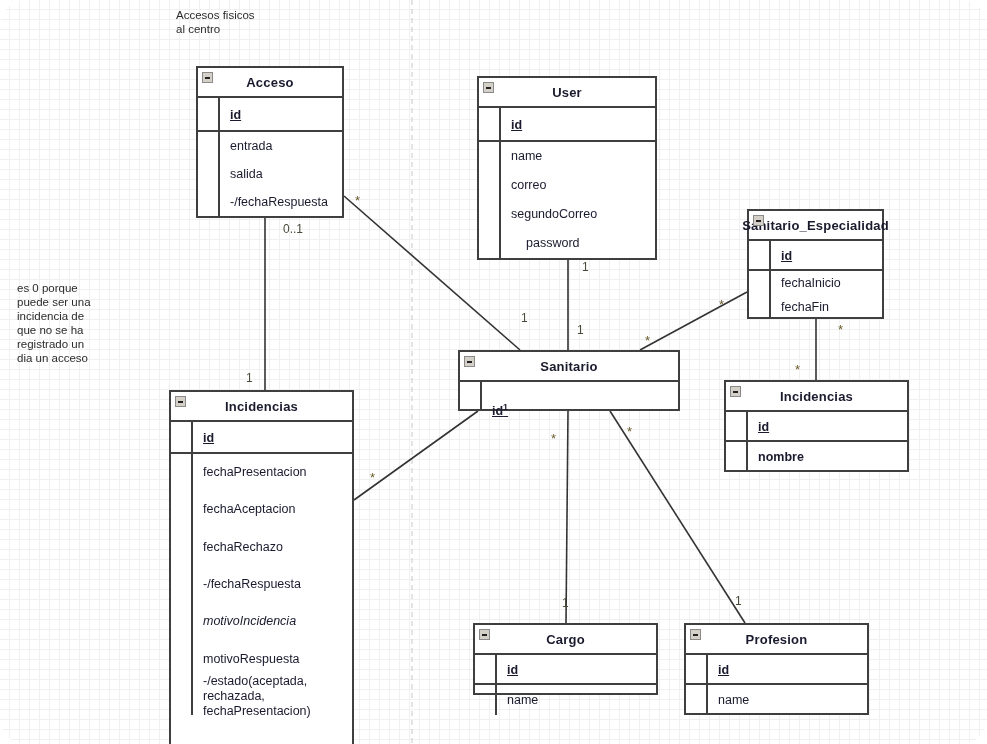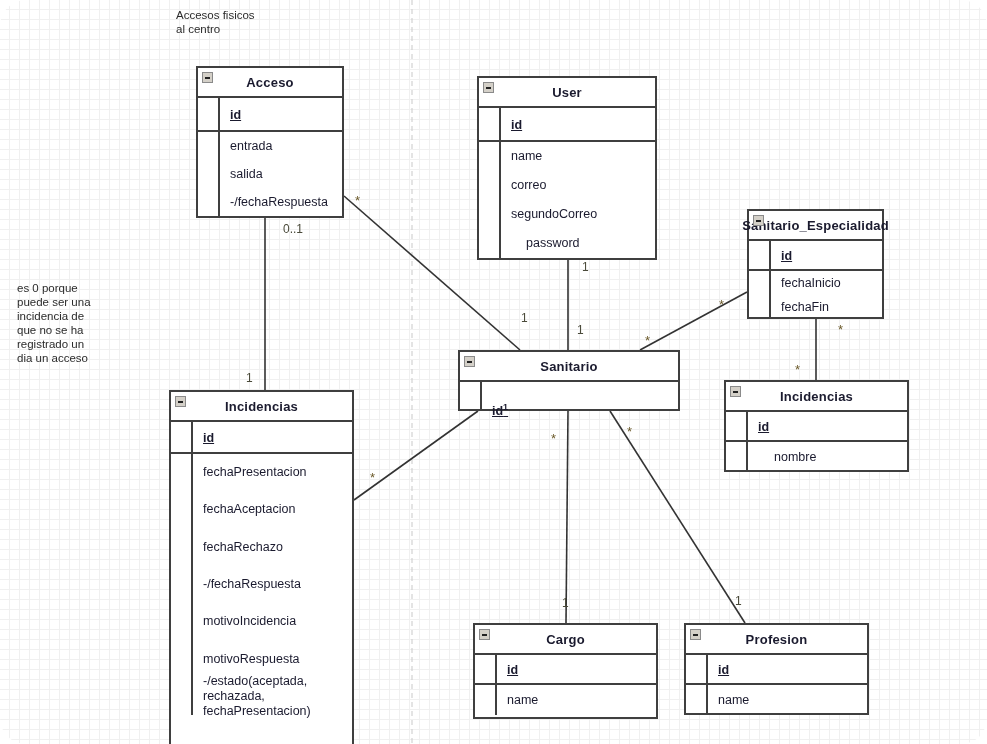--- a/index.html
+++ b/index.html
@@ -220,44 +220,44 @@
       </div>
       <div class="uml-class" style="left: 724px; top: 380px; width: 185px; height: 92px;">
         <div class="uml-header">
           <span class="collapse-icon"></span>
           <span class="uml-title">Incidencias</span>
         </div>
         <div class="uml-compartment" style="height: 30px;">
           <div class="attr-row key" style="position: absolute; left: 0px; right: 0px; top: 7.5px;"><span>id</span></div>
         </div>
         <div class="uml-compartment last" style="height: 30px;">
-          <div class="attr-row" style="position: absolute; left: 16px; right: 0px; top: 7.5px;"><span>nombre</span></div>
+          <div class="attr-row" style="position: absolute; left: 0px; right: 0px; top: 7.5px; font-weight: bold;"><span>nombre</span></div>
         </div>
       </div>
       <div class="uml-class" style="left: 169px; top: 390px; width: 185px; height: 382px;">
         <div class="uml-header">
           <span class="collapse-icon"></span>
           <span class="uml-title">Incidencias</span>
         </div>
         <div class="uml-compartment" style="height: 32px;">
           <div class="attr-row key" style="position: absolute; left: 0px; right: 0px; top: 8.5px;"><span>id</span></div>
         </div>
         <div class="uml-compartment last" style="height: 261px;">
           <div class="attr-row" style="position: absolute; left: 0px; right: 0px; top: 11.1429px;"><span>fechaPresentacion</span></div>
           <div class="attr-row" style="position: absolute; left: 0px; right: 0px; top: 48.4286px;"><span>fechaAceptacion</span></div>
           <div class="attr-row" style="position: absolute; left: 0px; right: 0px; top: 85.7143px;"><span>fechaRechazo</span></div>
           <div class="attr-row" style="position: absolute; left: 0px; right: 0px; top: 123px;"><span>-/fechaRespuesta</span></div>
-          <div class="attr-row" style="position: absolute; left: 0px; right: 0px; top: 160.286px;"><span>motivoIncidencia</span></div>
+          <div class="attr-row" style="position: absolute; left: 0px; right: 0px; top: 160.286px; font-style: italic;"><span>motivoIncidencia</span></div>
           <div class="attr-row" style="position: absolute; left: 0px; right: 4px; top: 197.571px;"><span>motivoRespuesta</span></div>
           <div class="attr-row" style="position: absolute; left: 0px; right: 0px; top: 219.857px;"><span>-/estado(aceptada,
 rechazada,
 fechaPresentacion)</span></div>
         </div>
       </div>
-      <div class="uml-class" style="left: 473px; top: 623px; width: 185px; height: 96px;">
+      <div class="uml-class" style="left: 473px; top: 623px; width: 185px; height: 72px;">
         <div class="uml-header">
           <span class="collapse-icon"></span>
           <span class="uml-title">Cargo</span>
         </div>
         <div class="uml-compartment" style="height: 30px;">
           <div class="attr-row key" style="position: absolute; left: 0px; right: 0px; top: 7.5px;"><span>id</span></div>
         </div>
         <div class="uml-compartment last" style="height: 30px;">
           <div class="attr-row" style="position: absolute; left: 0px; right: 0px; top: 7.5px;"><span>name</span></div>
         </div>

